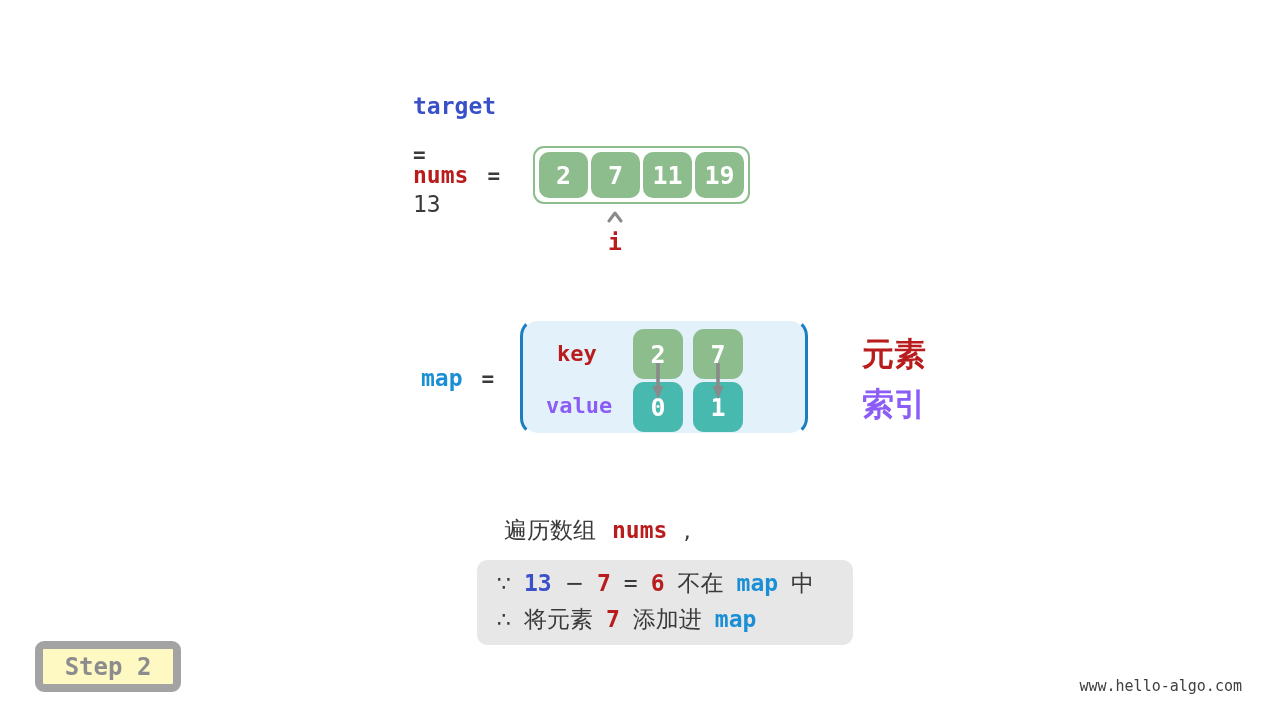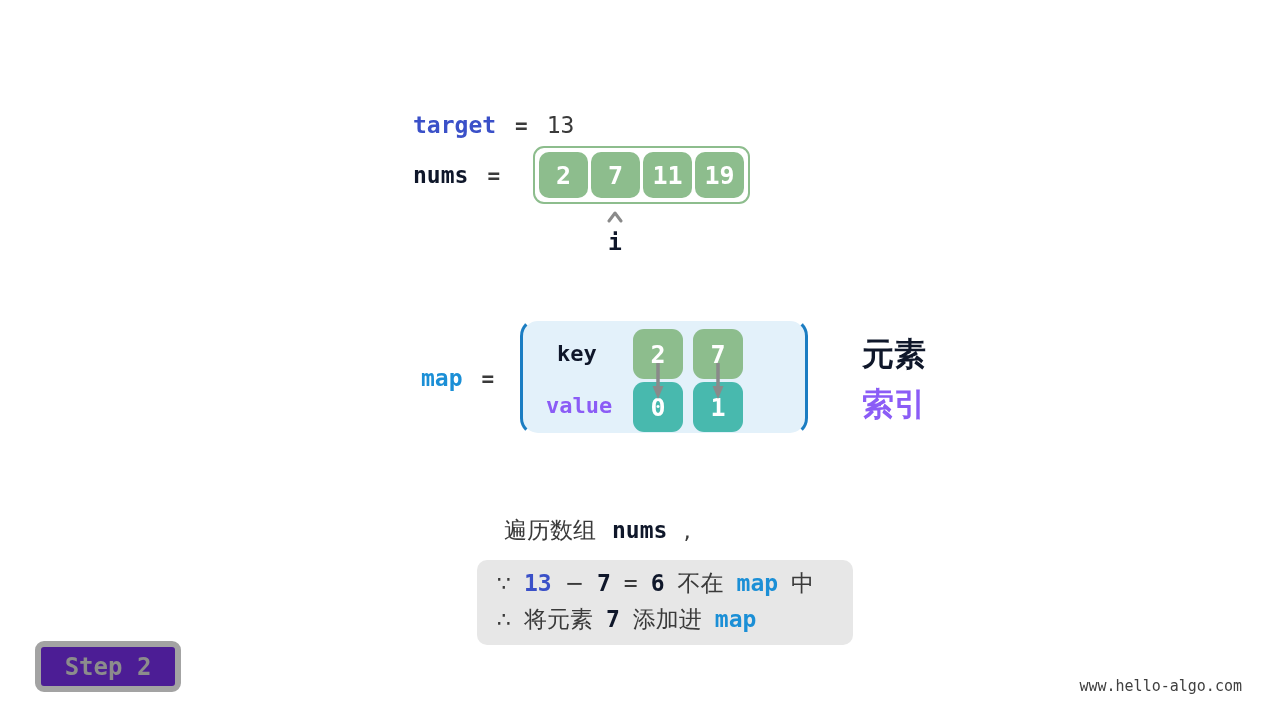--- a/index.html
+++ b/index.html
@@ -10,21 +10,21 @@
     background: #ffffff;
     overflow: hidden;
     font-family: "DejaVu Sans", "Liberation Sans", sans-serif;
     color: #3a3a3a;
   }
   .abs { position: absolute; }
   .mono { font-family: "DejaVu Sans Mono", "Liberation Mono", monospace; }
   .kw { font-family: "DejaVu Sans Mono", "Liberation Mono", monospace; font-weight: bold; }
   .c-indigo { color: #3a50c8; }
   .c-azure  { color: #1b8fd6; }
-  .c-green  { color: #0f172a; }
+  .c-green  { color: #b91c1c; }
   .c-teal   { color: #8b5cf6; }
   .c-dark   { color: #3a3a3a; }
 
   
   .label-row { display: flex; align-items: baseline; gap: 19px; font-size: 23px; line-height: 30px; }
   .label-row .eq { font-weight: 600; font-size: 21px; color: #3a3a3a;
                    font-family: "DejaVu Sans Mono", "Liberation Mono", monospace; }
 
   
   .array-box {
@@ -89,36 +89,36 @@
   }
   .note-line { display: flex; align-items: baseline; gap: 13px; height: 36px; font-size: 23px; }
   .note-line .sym { font-size: 22px; }
   .note-line .codebit { font-size: 23px; }
 
   
   .step-badge {
     left: 35px; top: 641px;
     width: 146px; height: 51px;
     box-sizing: border-box;
-    background: #4c1d95;
-    border: 6px solid #a3a3a3;
+    background: #fef9c3;
+    border: 8px solid #a3a3a3;
     border-radius: 9px;
     display: flex; align-items: center; justify-content: center;
     color: #8c8c8c;
     font-size: 24px;
   }
 
   .watermark { right: 38px; top: 677px; font-size: 15px; color: #404040; text-align: center; }
 </style>
 </head>
 <body>
 
 <div class="canvas">
 
-  <div class="abs label-row" style="left:413px; top:110px;">
+  <div class="abs label-row" style="left:413px; top:91px;flex-direction:column;">
     <span class="kw c-indigo">target</span>
     <span class="eq">=</span>
     <span class="mono c-dark">13</span>
   </div>
 
   <div class="abs label-row" style="left:413px; top:160px;">
     <span class="kw c-green">nums</span>
     <span class="eq">=</span>
   </div>
 

